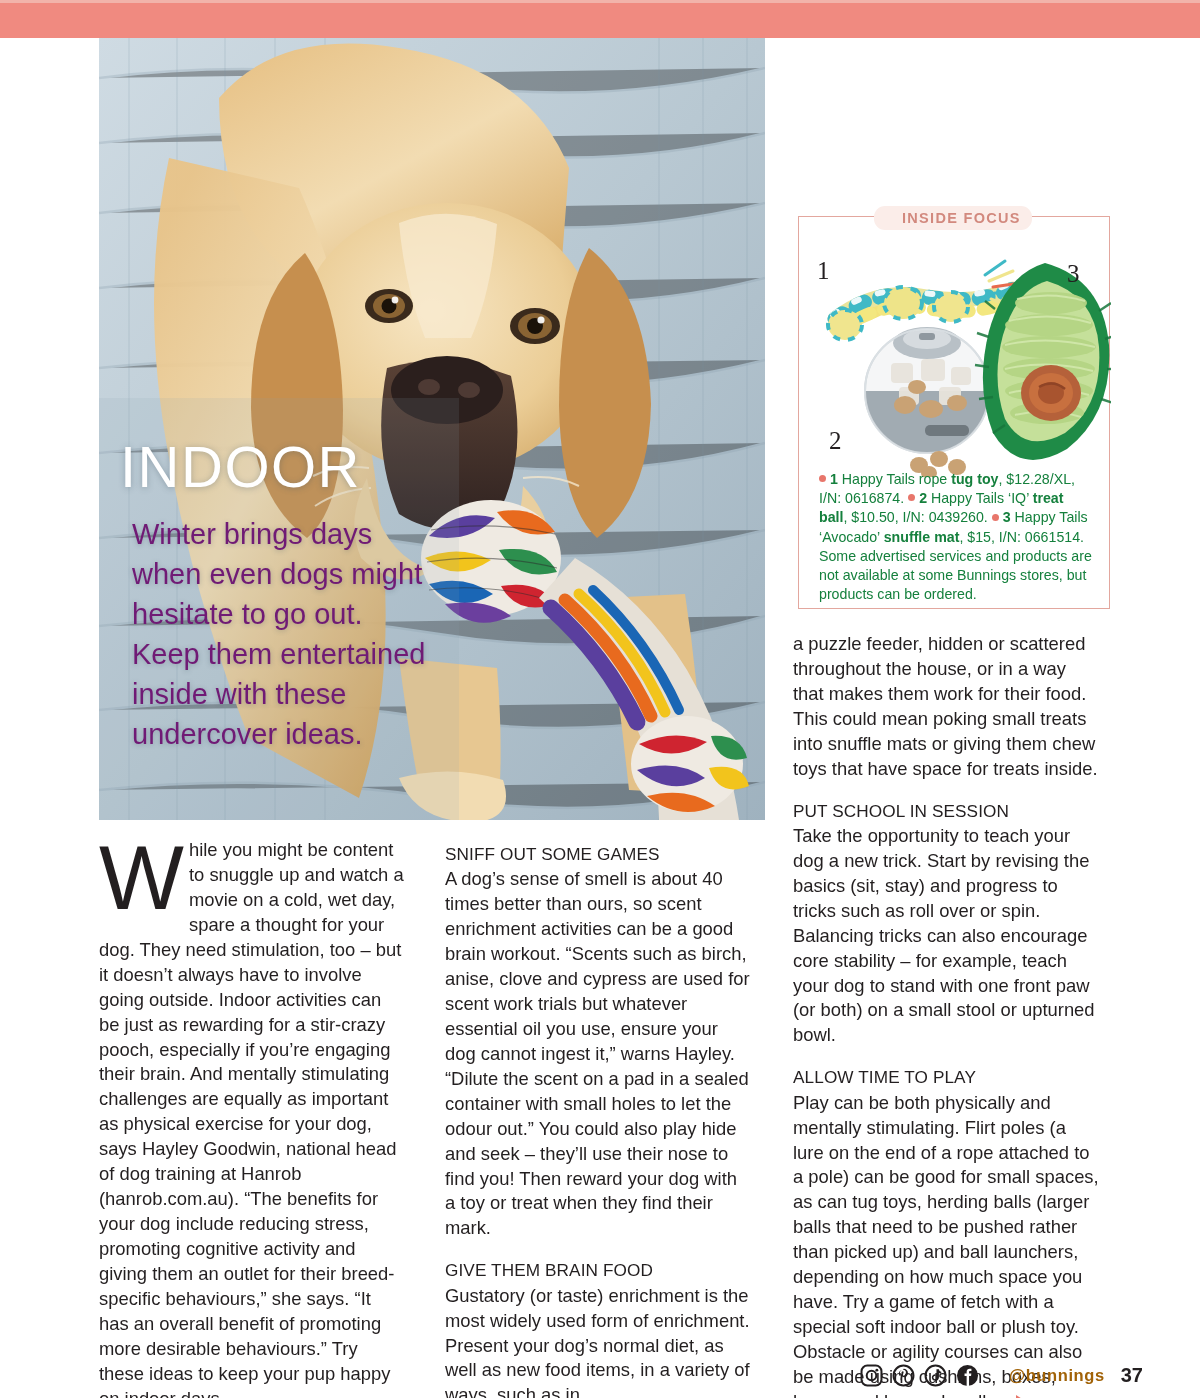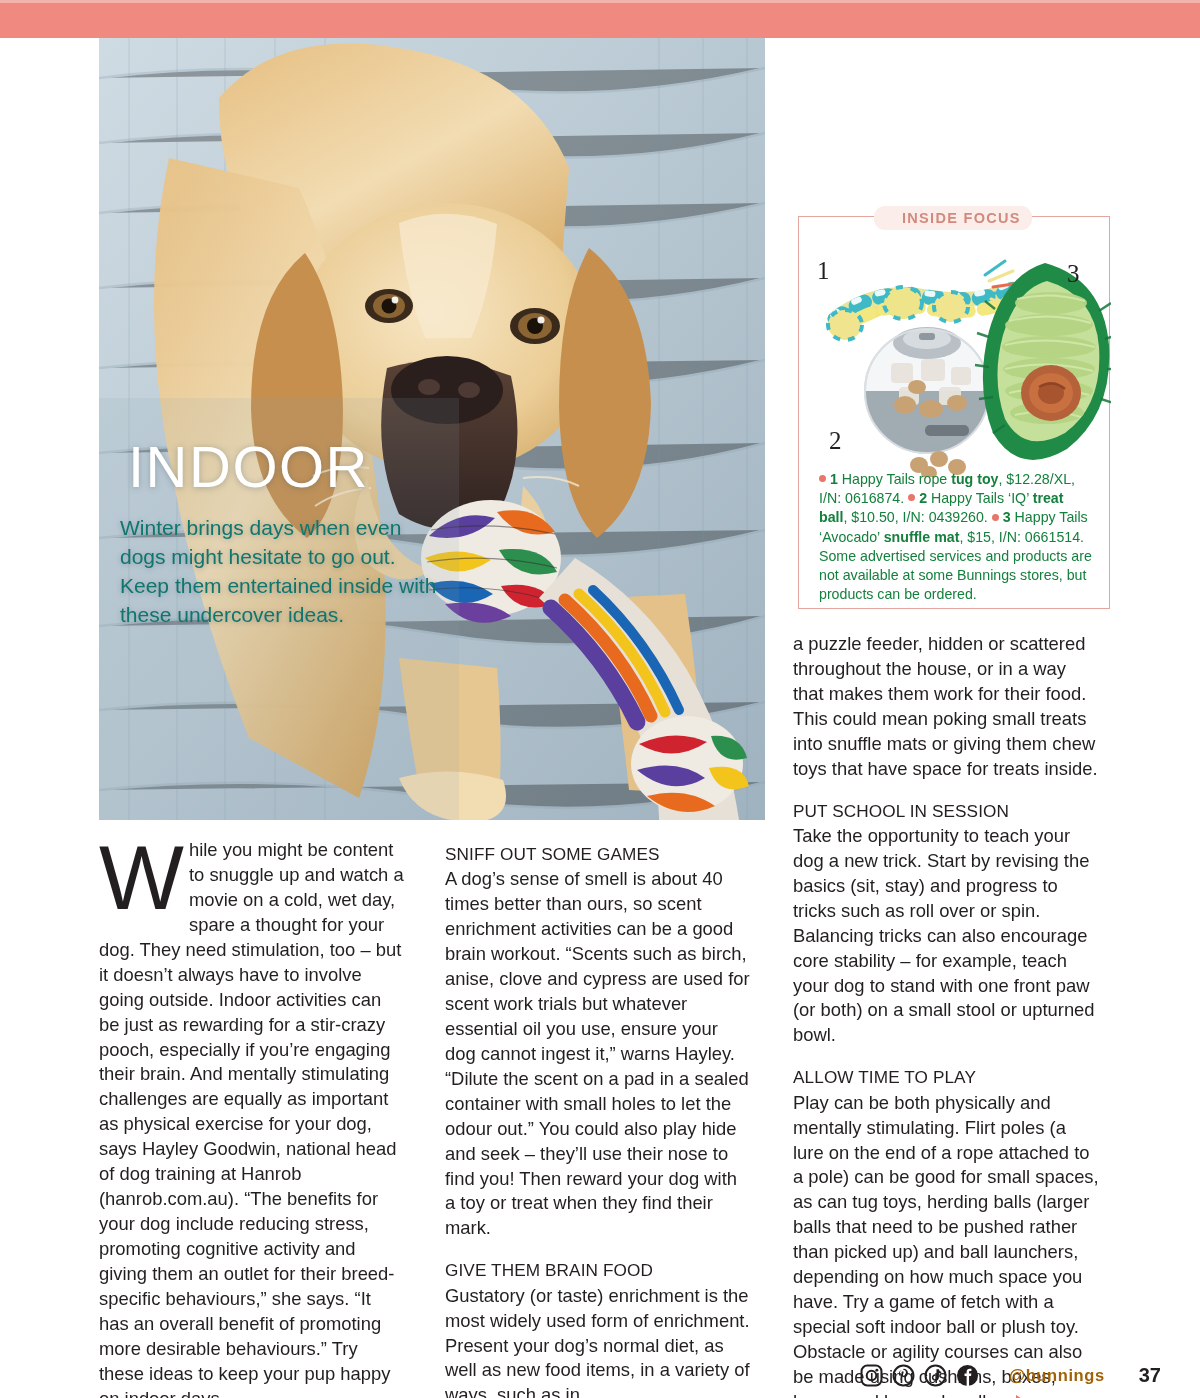--- a/index.html
+++ b/index.html
@@ -17,27 +17,27 @@
   
   .hero{
     position:absolute;left:99px;top:38px;width:666px;height:782px;
     overflow:hidden;background:#b9c6cf;
   }
   .hero svg{display:block;width:100%;height:100%;}
 
   .hero-text{position:absolute;left:120px;top:440px;width:330px;z-index:4;}
   .hero-title{
     font-weight:300;font-size:58px;line-height:0.93;color:#ffffff;
-    letter-spacing:1.5px;margin:0 0 20px 8px;
+    letter-spacing:1.5px;margin:0 0 20px 0;
     text-shadow:0 1px 6px rgba(60,80,95,.35);
   }
   .hero-title span{display:block;}
   .hero-standfirst{
-    font-weight:300;font-size:21px;line-height:1.38;color:#0f766e;
-    margin:0;text-shadow:0 1px 5px rgba(60,80,95,.35);
+    font-weight:300;font-size:29px;line-height:1.38;color:#701a75;
+    margin:12px;text-shadow:0 1px 5px rgba(60,80,95,.35);
   }
 
   
   .focus-box{
     position:absolute;left:798px;top:216px;width:312px;height:393px;
     border:1.6px solid #E3A79E;background:#ffffff;box-sizing:border-box;
   }
   .focus-label{
     position:absolute;left:874px;top:206px;z-index:3;
     background:#FBEDE9;color:#D2897E;
@@ -84,21 +84,21 @@
     border-left:11px solid #E8766B;
     border-top:7px solid transparent;border-bottom:7px solid transparent;
     margin-left:5px;
   }
 
   
   .footer{position:absolute;left:860px;top:1358px;width:300px;height:34px;display:flex;align-items:center;}
   .social{display:flex;align-items:center;gap:9px;}
   .social svg{display:block;}
   .handle{font-size:16.5px;font-weight:700;letter-spacing:.6px;margin-left:30px;color:#a16207;}
-  .pageno{font-size:20px;font-weight:800;margin-left:34px;color:#231f20;}
+  .pageno{font-size:20px;font-weight:800;margin-left:16px;color:#231f20;}
 </style>
 </head>
 <body>
 
 <div class="page">
 
   <div class="top-banner">
     <div class="top-banner-hairline"></div>
   </div>
 

